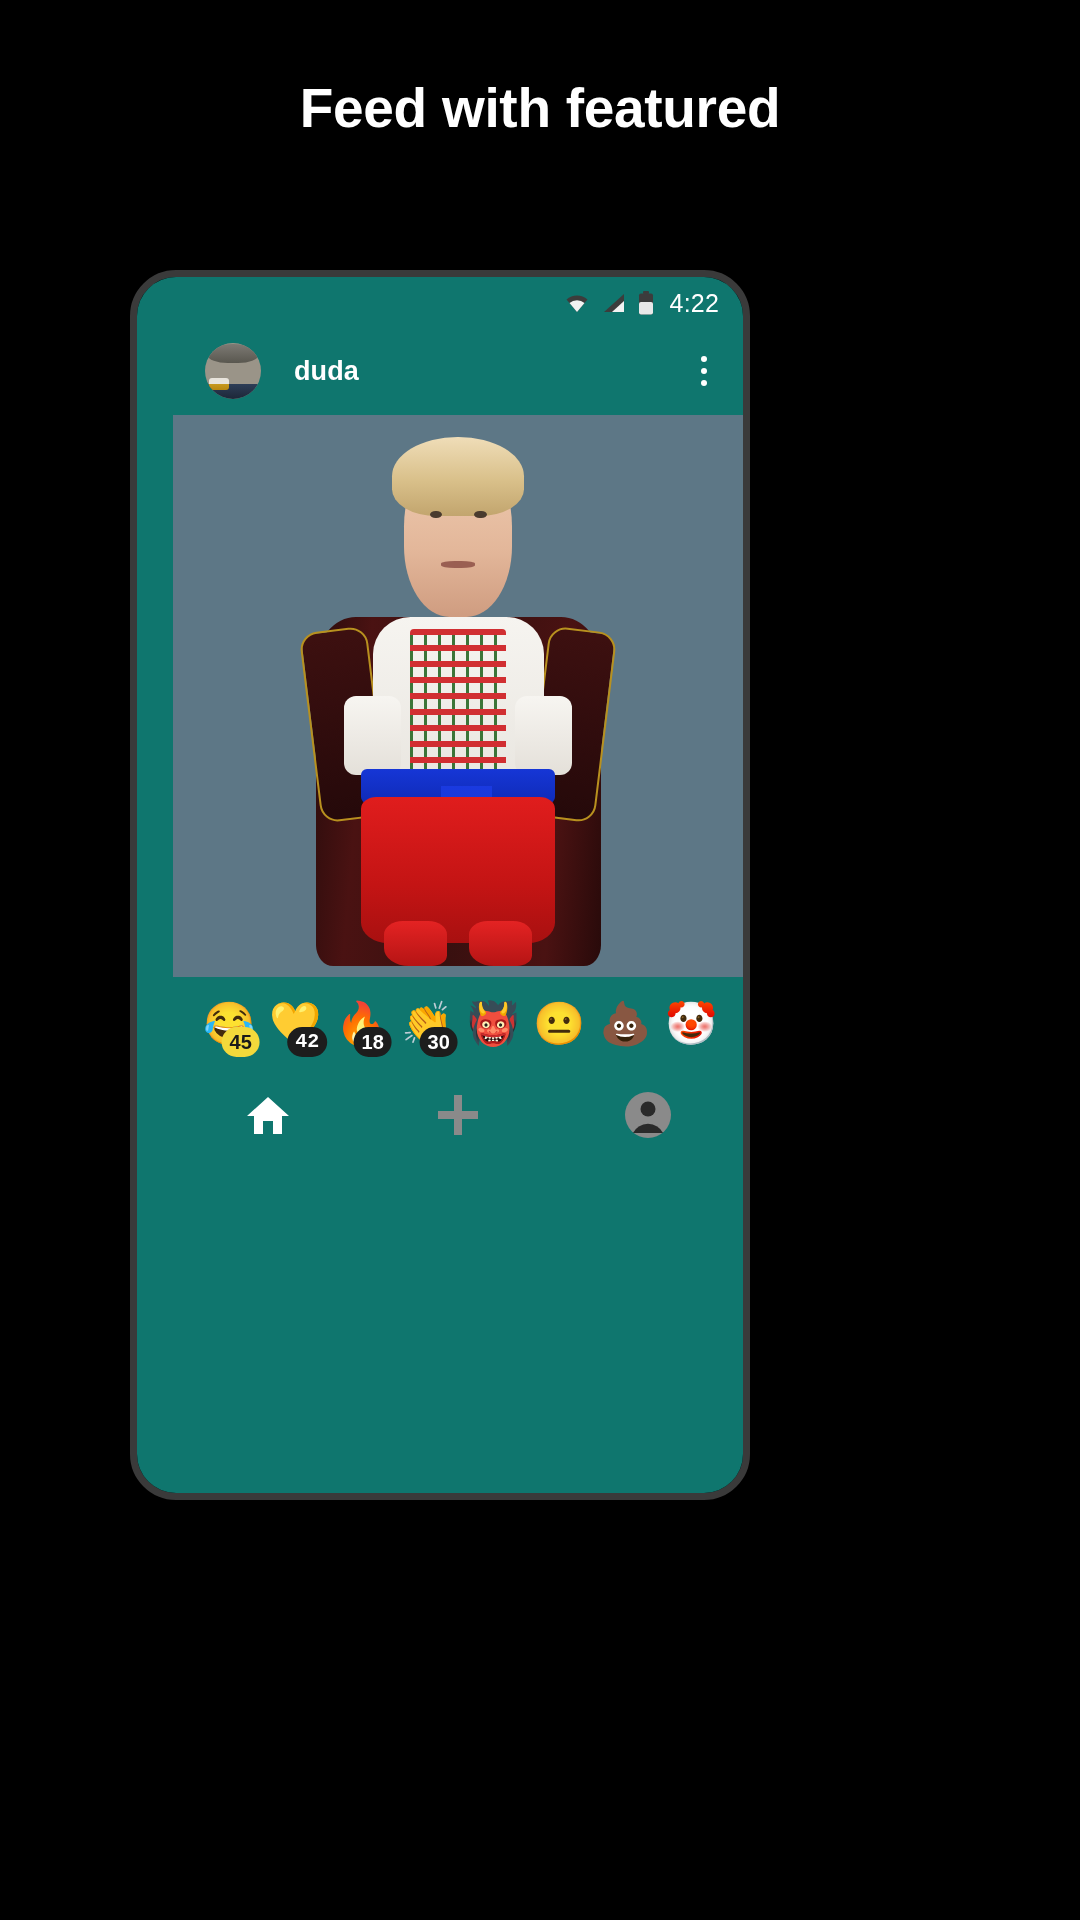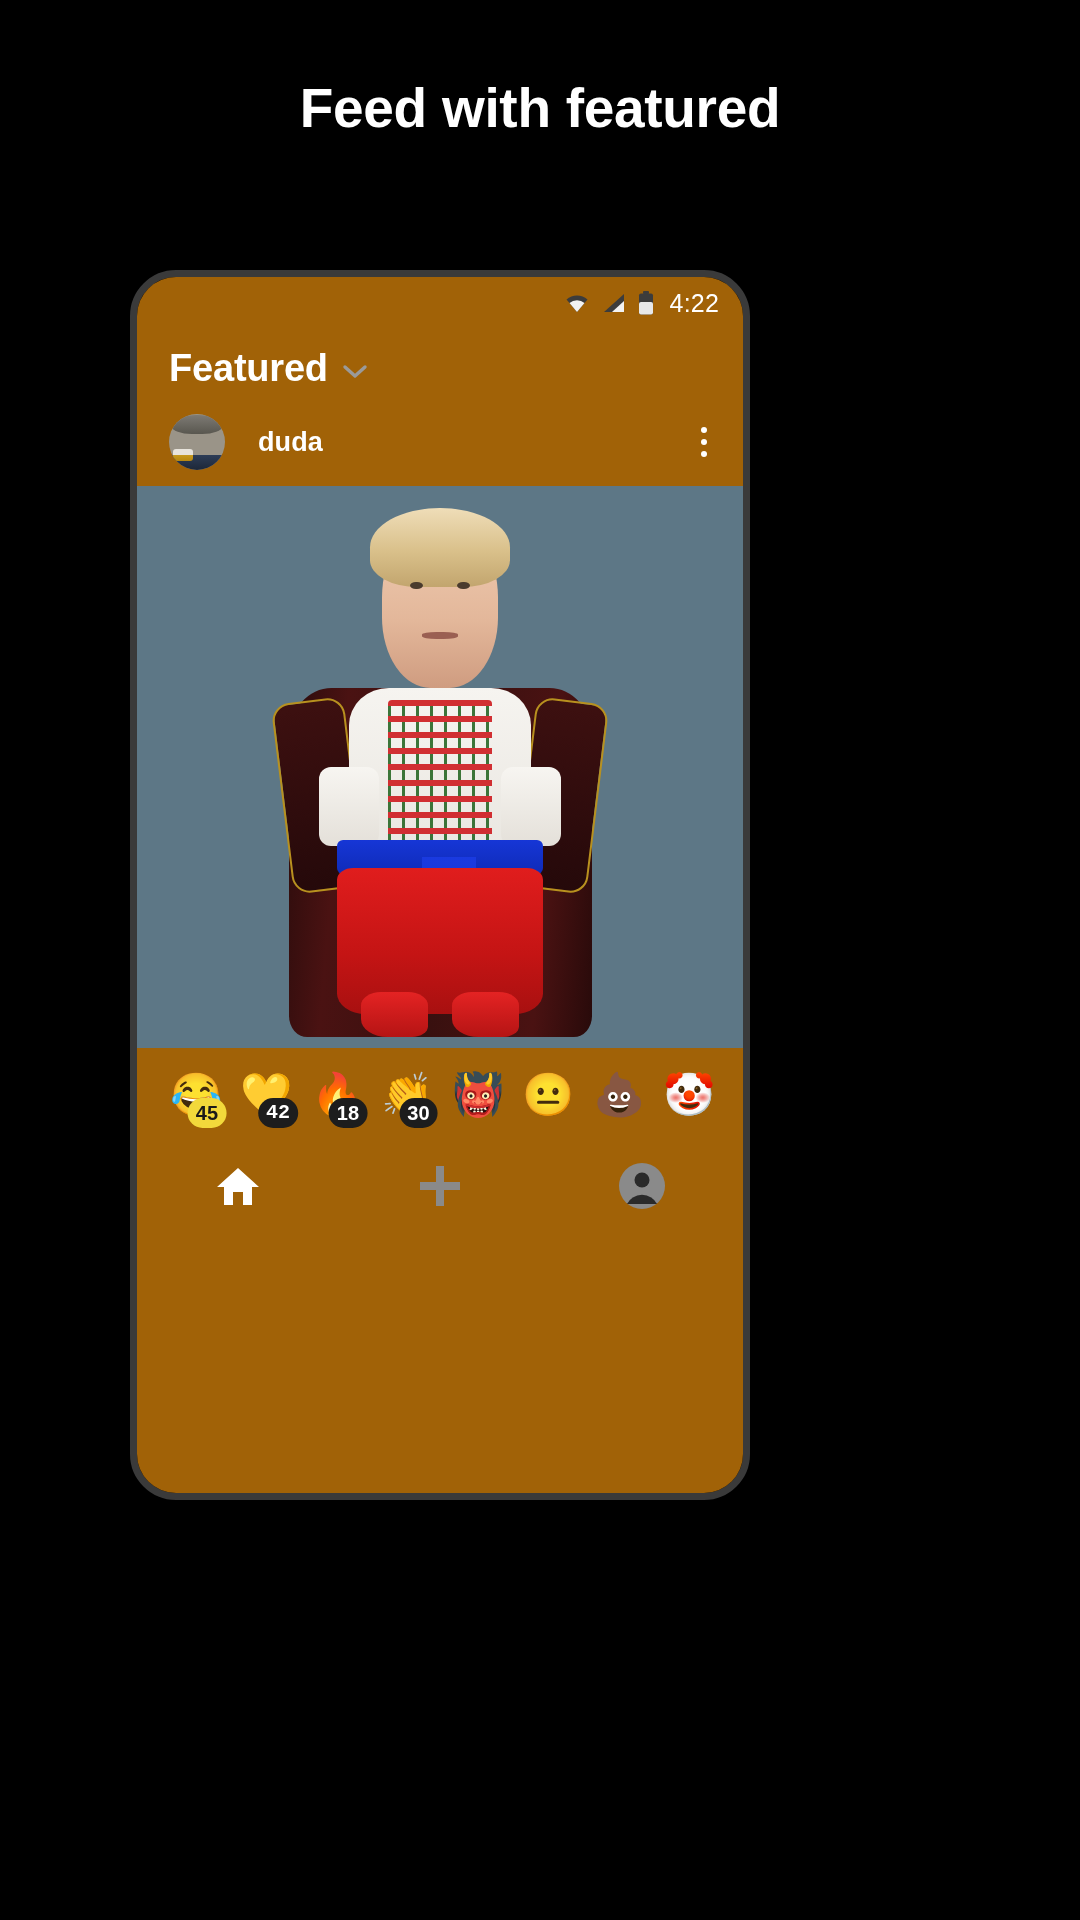--- a/index.html
+++ b/index.html
@@ -43,23 +43,24 @@
     height: 1230px;
     border: 7px solid #3a3a3a;
     border-radius: 46px;
     background: #000000;
     overflow: hidden;
   }
 
   .phone-screen {
     position: absolute;
     inset: 0;
-    background: #a16207;
+    background: #0f766e;
     display: flex;
     flex-direction: column;
+    padding-left: 36px;
   }
 
   
   .status-bar {
     height: 52px;
     display: flex;
     align-items: center;
     justify-content: flex-end;
     padding: 0 24px 0 0;
     gap: 12px;
@@ -372,28 +373,20 @@
         <span class="sb-icon">
           <svg width="16" height="24" viewBox="0 0 16 24">
             <rect x="5" y="0" width="6" height="3" rx="1" fill="#3c3c3c"></rect>
             <rect x="1" y="2.5" width="14" height="21" rx="2" fill="#3c3c3c"></rect>
             <rect x="1" y="11" width="14" height="12.5" rx="2" fill="#e8e8e8"></rect>
           </svg>
         </span>
         <span class="status-time">4:22</span>
       </div>
 
-      <div class="feed-header">
-        <span class="feed-title">Featured</span>
-        <span class="chevron">
-          <svg width="26" height="16" viewBox="0 0 26 16">
-            <path d="M3 3 L13 12 L23 3" stroke="#9a9a9a" stroke-width="3.4" fill="none" stroke-linecap="round" stroke-linejoin="round"></path>
-          </svg>
-        </span>
-      </div>
 
       <div class="author-row">
         <span class="avatar">
           <span class="face"></span>
           <span class="hair"></span>
           <span class="collar"></span>
           <span class="flag"></span>
         </span>
         <span class="author-name">duda</span>
         <span class="spacer"></span>

